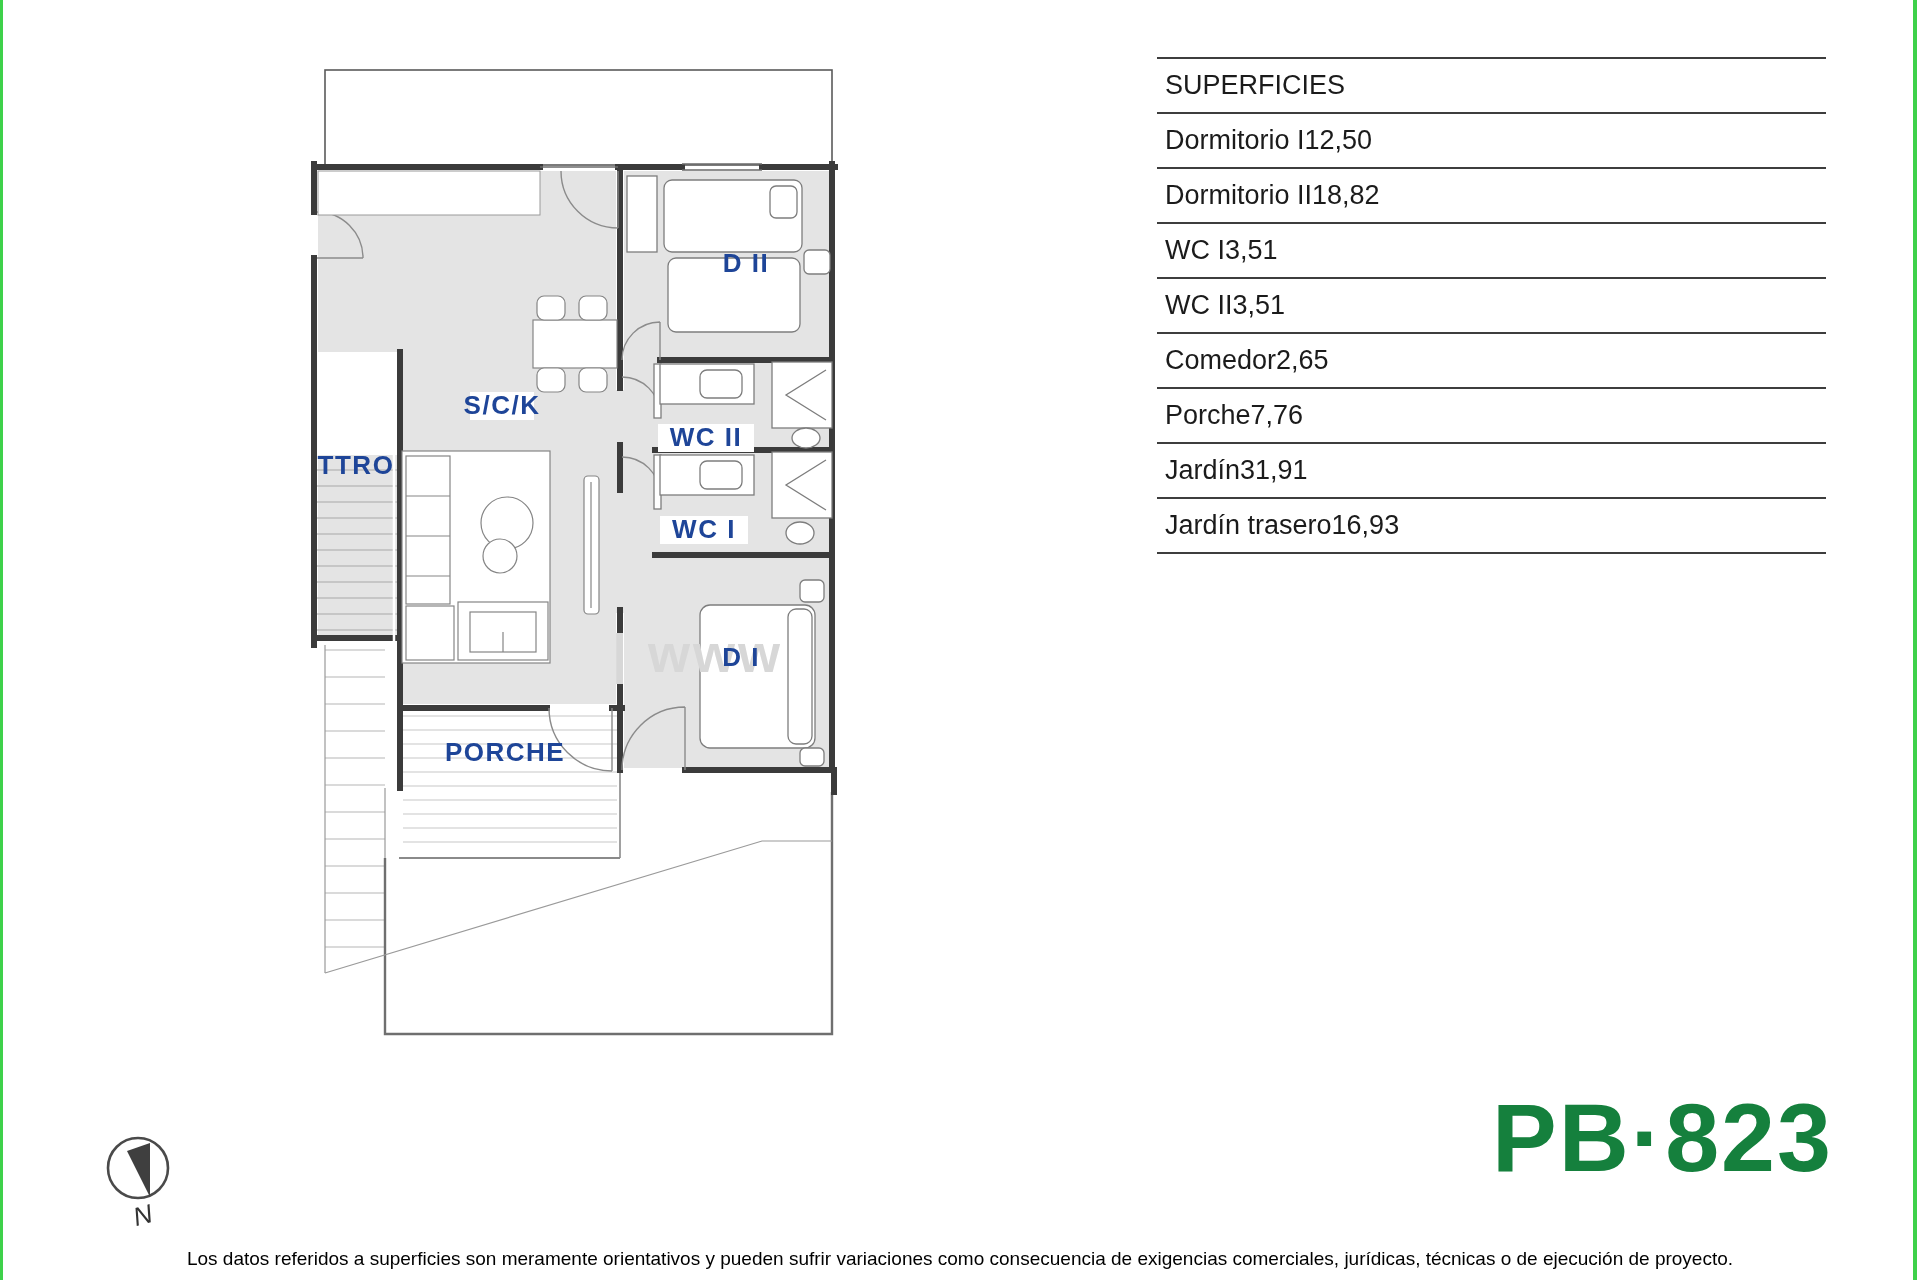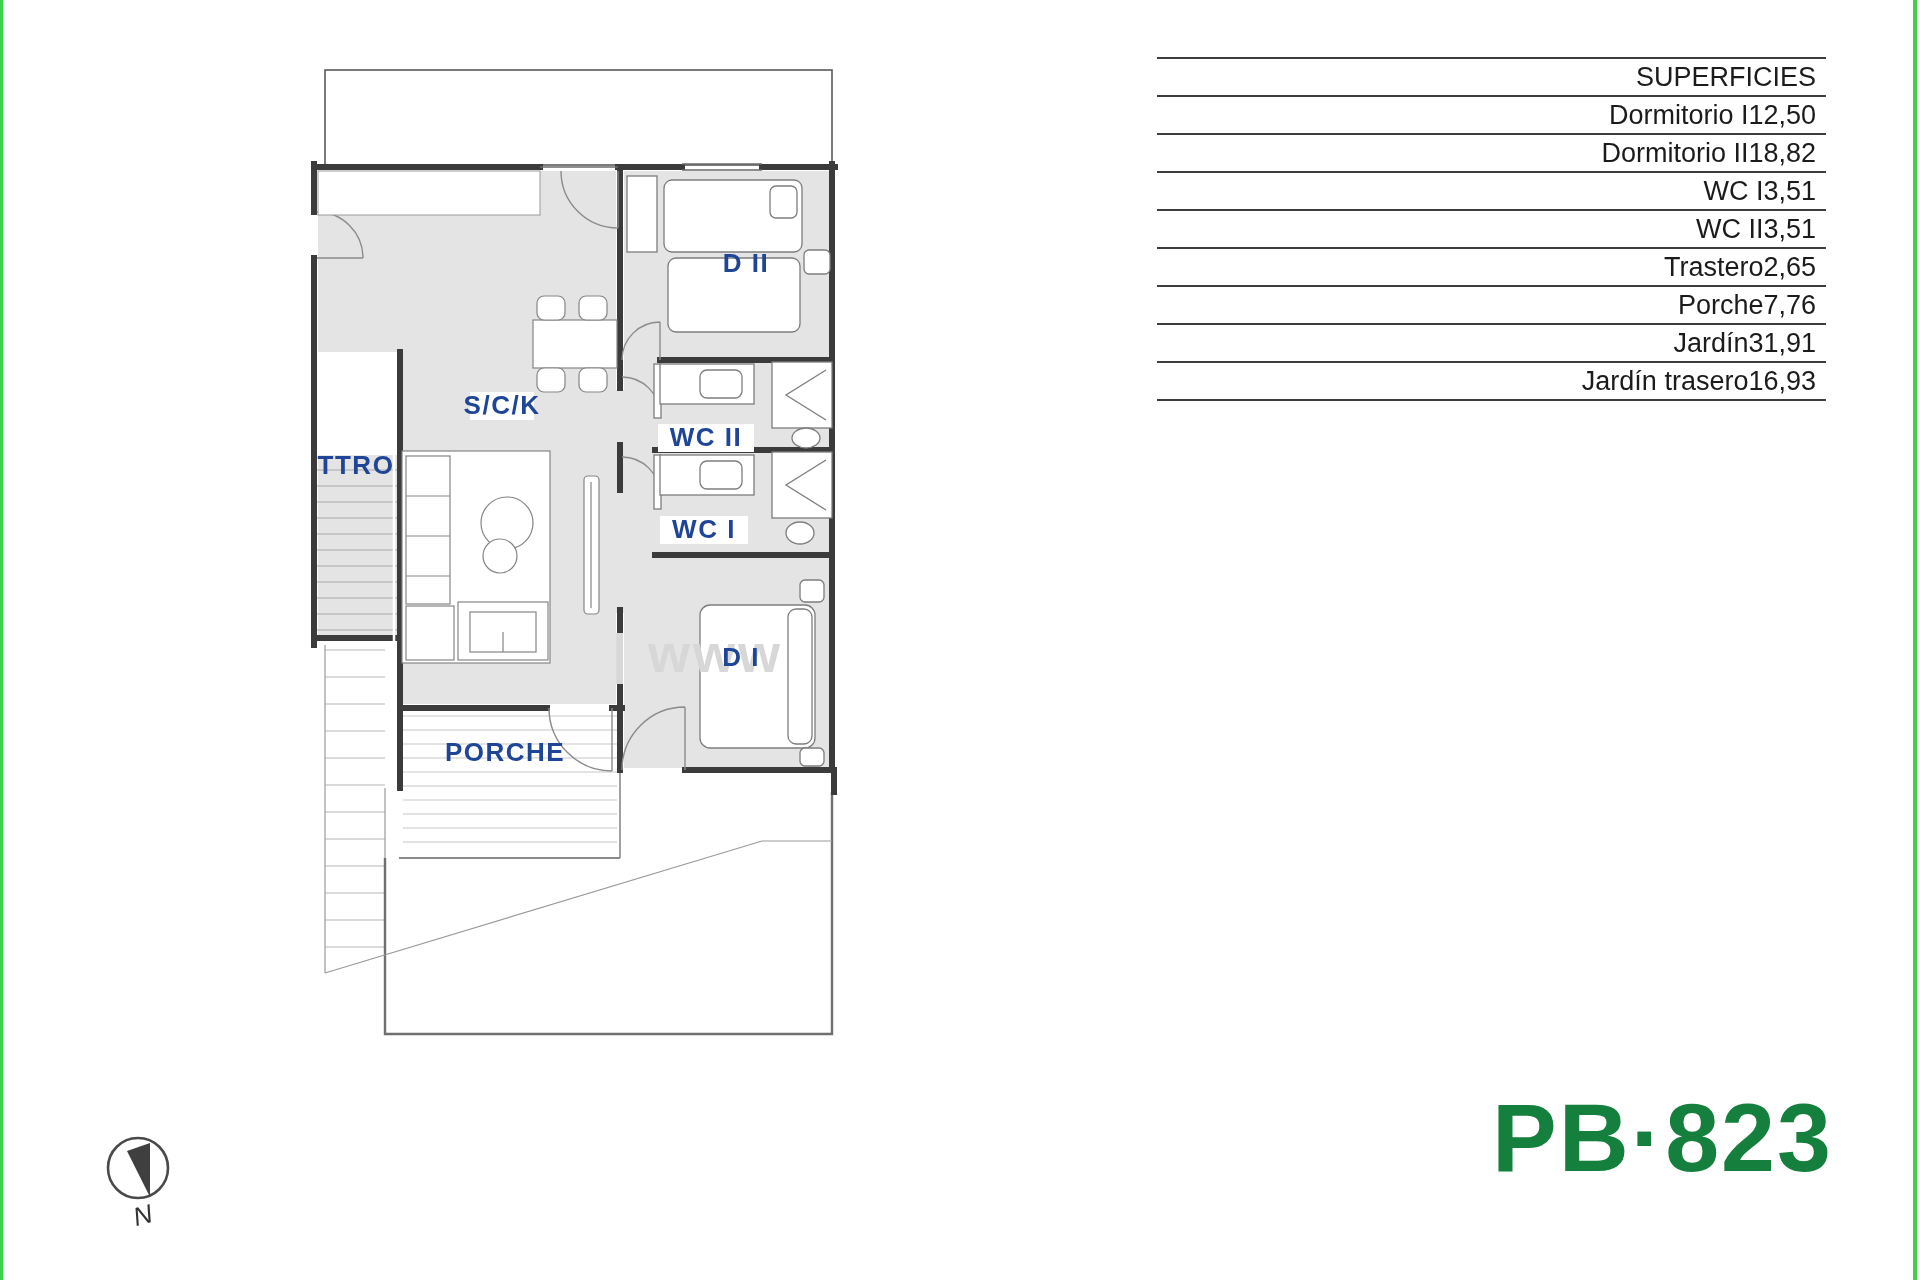--- a/index.html
+++ b/index.html
@@ -6,22 +6,22 @@
   .page{position:relative;width:1920px;height:1280px;background:#ffffff;overflow:hidden;
         font-family:"Liberation Sans", sans-serif;}
   .edge{position:absolute;top:0;height:1280px;}
   .edge.left{left:0;width:3px;background:#3ed14a;}
   .edge.right{left:1913px;width:4px;background:#3ed14a;}
   svg.plan{position:absolute;left:0;top:0;}
 
   
   .surfaces{position:absolute;left:1157px;top:57px;width:669px;
             border-bottom:2px solid #3d3d3d;color:#1b1b1b;}
-  .srow{height:38px;box-sizing:border-box;border-top:2px solid #3d3d3d;
-        display:flex;align-items:center;justify-content:flex-end;
+  .srow{height:55px;box-sizing:border-box;border-top:2px solid #3d3d3d;
+        display:flex;align-items:center;justify-content:flex-start;
         padding:0 10px 0 8px;font-size:27px;line-height:1;}
   .srow .val{font-variant-numeric:tabular-nums;}
   .srow.total{font-weight:700;}
 
   .plan-code{position:absolute;right:87px;top:1082px;font-size:97px;font-weight:700;
              letter-spacing:2px;color:#15803d;}
   .disclaimer{position:absolute;left:0;top:1248px;width:1920px;text-align:center;
               font-size:19px;color:#000;}
 </style>
 </head>
@@ -192,33 +192,34 @@
     </div>
     <div class="srow">
       <span>WC I</span>
       <span class="val">3,51</span>
     </div>
     <div class="srow">
       <span>WC II</span>
       <span class="val">3,51</span>
     </div>
     <div class="srow">
-      <span>Trastero</span>
+      <span>Comedor</span>
       <span class="val">2,65</span>
     </div>
     <div class="srow">
       <span>Porche</span>
       <span class="val">7,76</span>
     </div>
     <div class="srow">
       <span>Jardín</span>
       <span class="val">31,91</span>
     </div>
     <div class="srow">
       <span>Jardín trasero</span>
       <span class="val">16,93</span>
     </div>
   </div>
 
   <div class="plan-code">PB·823</div>
 
+  <div class="disclaimer">Los datos referidos a superficies son meramente orientativos y pueden sufrir variaciones como consecuencia de exigencias comerciales, jurídicas, técnicas o de ejecución de proyecto.</div>
 
 </div>
 
 </body></html>

